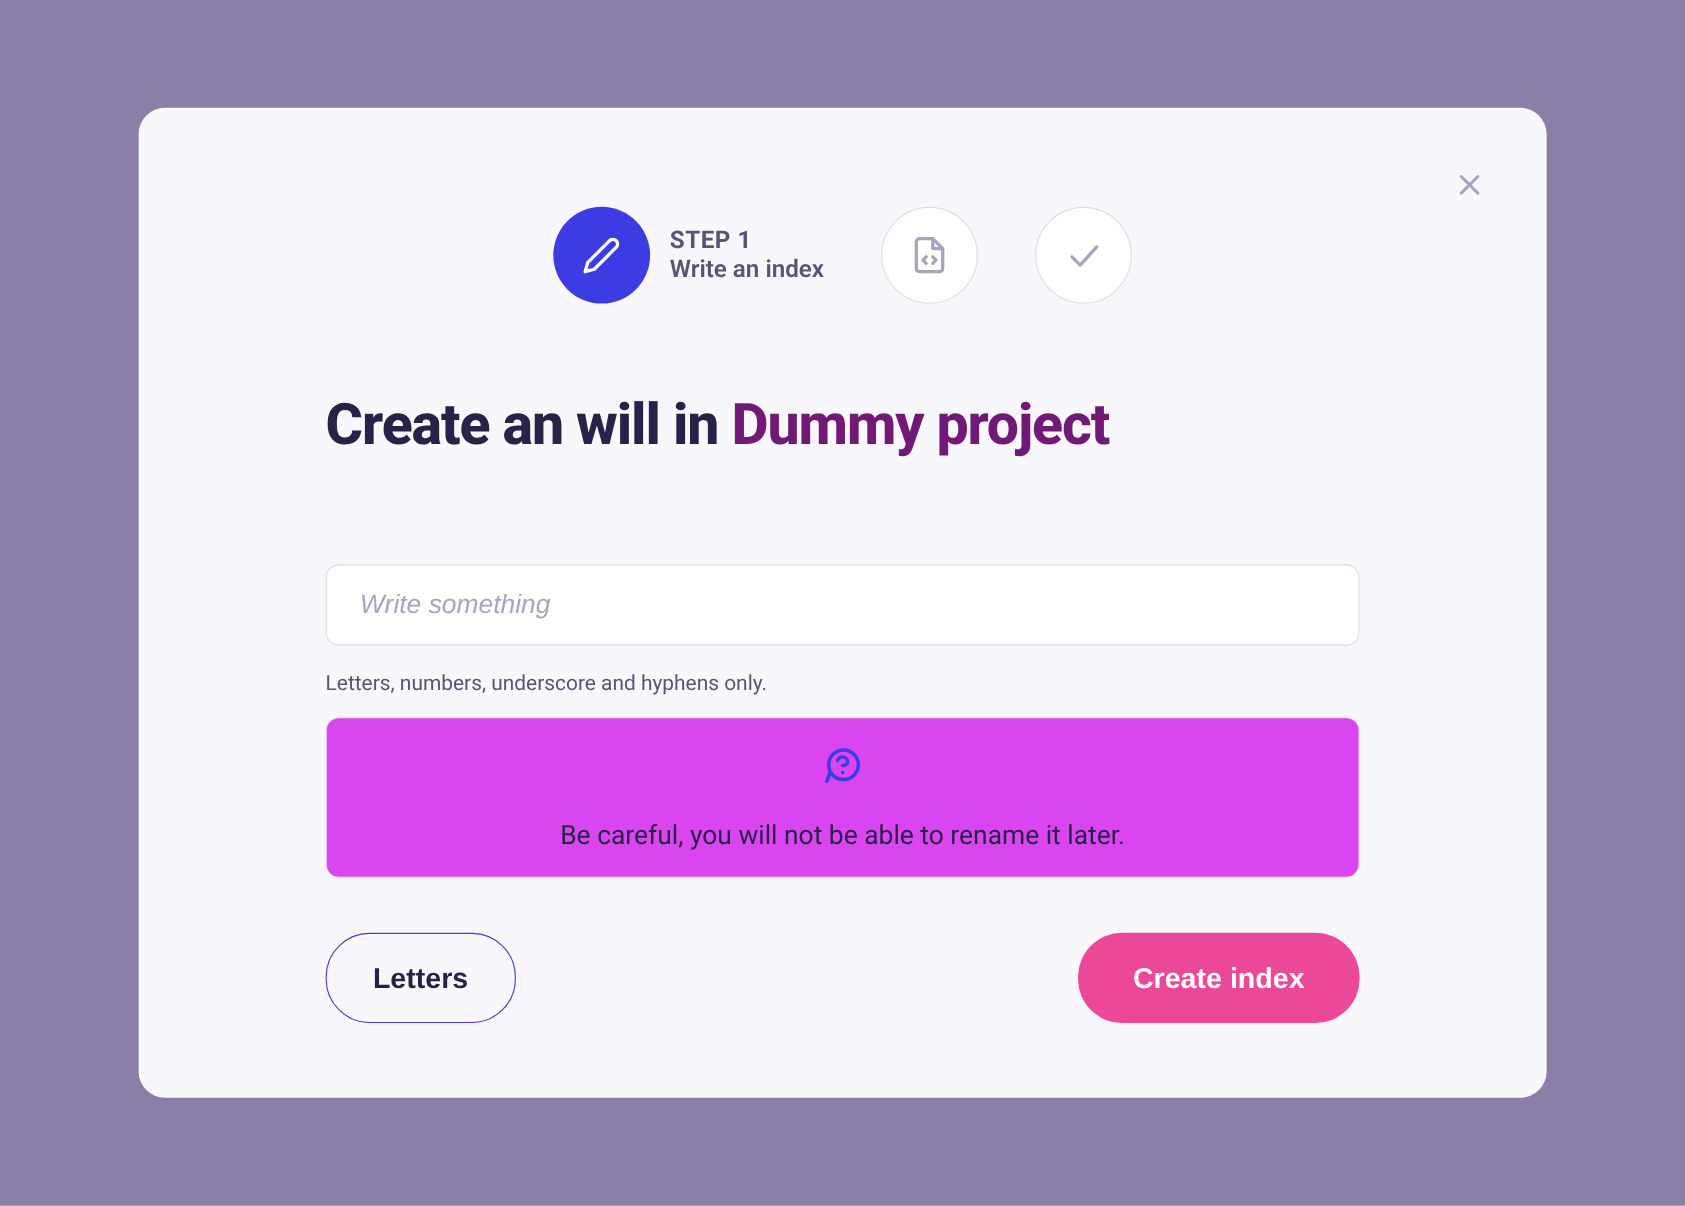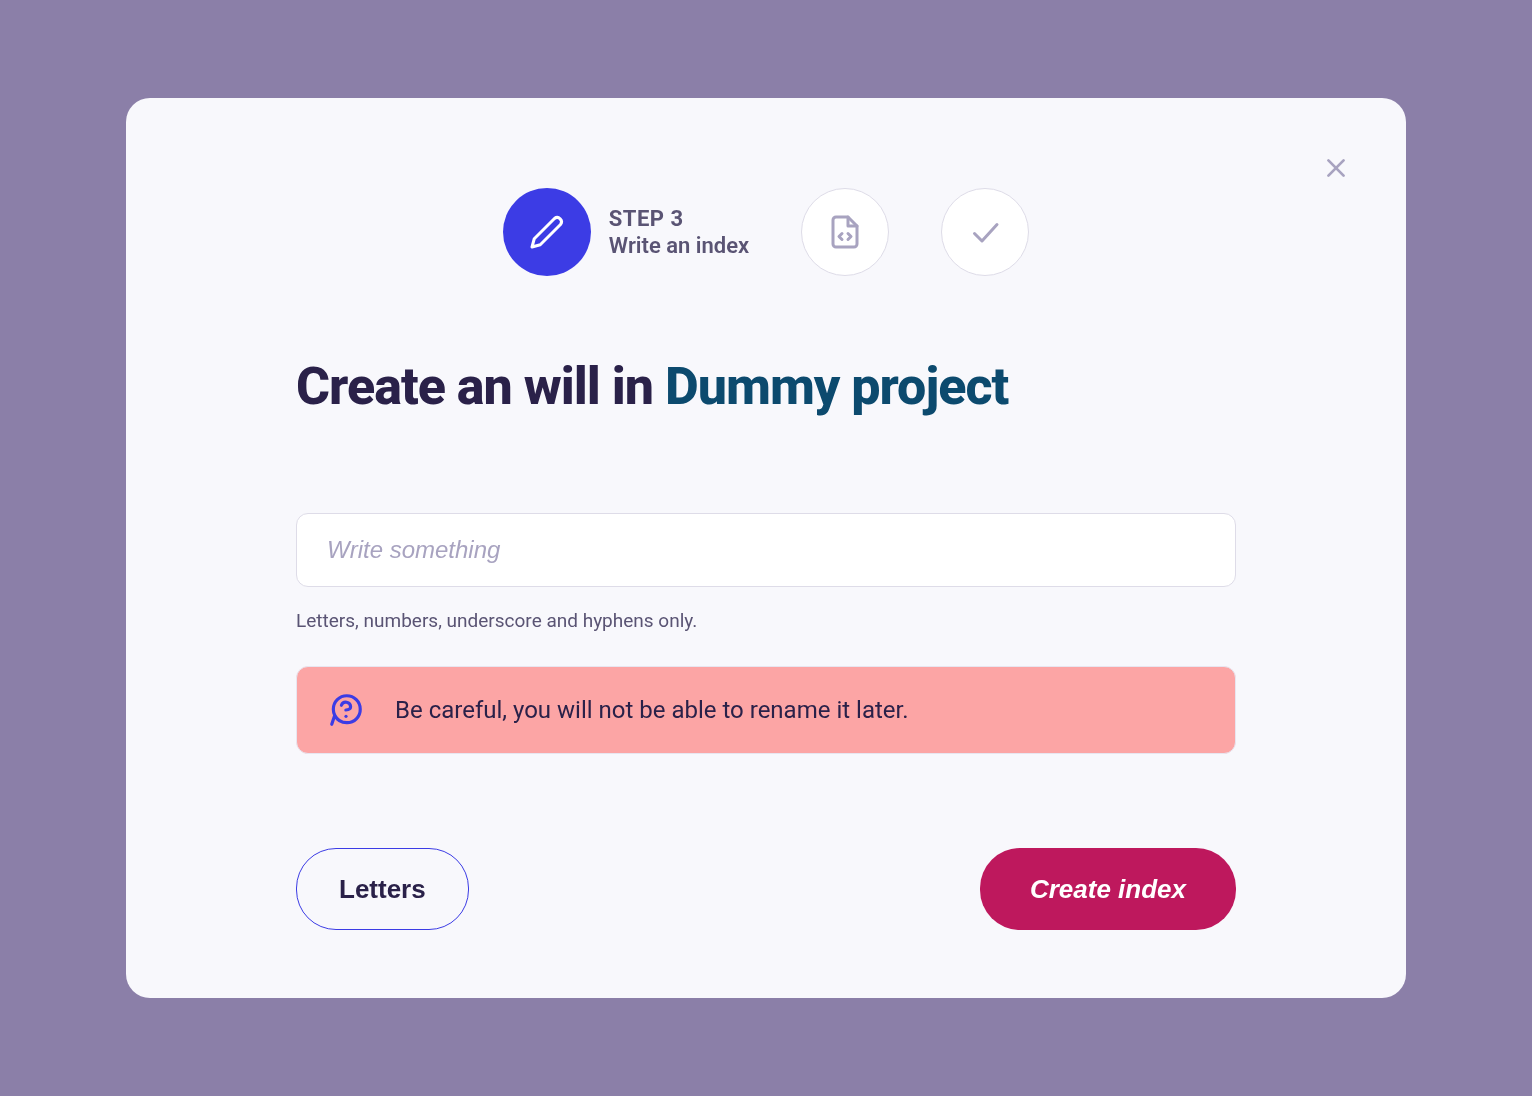--- a/index.html
+++ b/index.html
@@ -85,21 +85,21 @@
       padding: 0 170px;
       margin-top: 80px;
     }
     .title {
       font-size: 52px;
       font-weight: 800;
       color: #2A2149;
       letter-spacing: -1px;
     }
     .title .highlight {
-      color: #0c4a6e;
+      color: #701a75;
     }
     .name-input {
       width: 100%;
       margin-top: 96px;
       height: 74px;
       border: 1px solid #DEDCE8;
       border-radius: 12px;
       background: #fff;
       font-size: 24px;
       font-style: italic;
@@ -112,25 +112,26 @@
     }
     .helper {
       font-size: 19px;
       color: #5A5474;
       margin-top: 22px;
     }
     .warning {
       display: flex;
       align-items: center;
       gap: 30px;
-      background: #fca5a5;
+      background: #d946ef;
       border: 1px solid #E8E6F0;
       border-radius: 12px;
       padding: 24px 30px;
-      margin-top: 34px;
+      margin-top: 20px;
+      flex-direction: column;
     }
     .warning-icon {
       width: 38px;
       height: 38px;
       color: #3C3CE5;
       flex-shrink: 0;
     }
     .warning-text {
       font-size: 24px;
       color: #2A2149;
@@ -155,25 +156,24 @@
       align-items: center;
       justify-content: center;
     }
     .btn-cancel {
       background: transparent;
       border: 1.5px solid #3C3CE5;
       color: #2A2149;
       padding: 0 42px;
     }
     .btn-primary {
-      background: #be185d;
+      background: #ec4899;
       border: none;
       color: #fff;
       padding: 16px 50px;
-      font-style: italic;
     }
   </style>
 </head>
 <body>
 
 <div class="modal">
 
   <button class="close-btn">
     <svg viewBox="0 0 24 24" fill="none" stroke="currentColor" stroke-width="2.5" stroke-linecap="round">
       <line x1="5" y1="5" x2="19" y2="19"></line>
@@ -182,21 +182,21 @@
   </button>
 
   <div class="stepper">
     <div class="step">
       <div class="step-circle active">
         <svg viewBox="0 0 24 24" fill="none" stroke="currentColor" stroke-width="2" stroke-linecap="round" stroke-linejoin="round">
           <path d="M17 3a2.85 2.85 0 0 1 4 4L7.5 20.5 2 22l1.5-5.5L17 3z"></path>
         </svg>
       </div>
       <div class="step-text">
-        <span class="step-label">STEP 3</span>
+        <span class="step-label">STEP 1</span>
         <span class="step-desc">Write an index</span>
       </div>
     </div>
 
     <div class="step">
       <div class="step-circle inactive">
         <svg viewBox="0 0 24 24" fill="none" stroke="currentColor" stroke-width="2" stroke-linecap="round" stroke-linejoin="round">
           <path d="M14 2H6a2 2 0 0 0-2 2v16a2 2 0 0 0 2 2h12a2 2 0 0 0 2-2V8z"></path>
           <polyline points="14 2 14 8 20 8"></polyline>
           <polyline points="10 13 8 15 10 17"></polyline>

